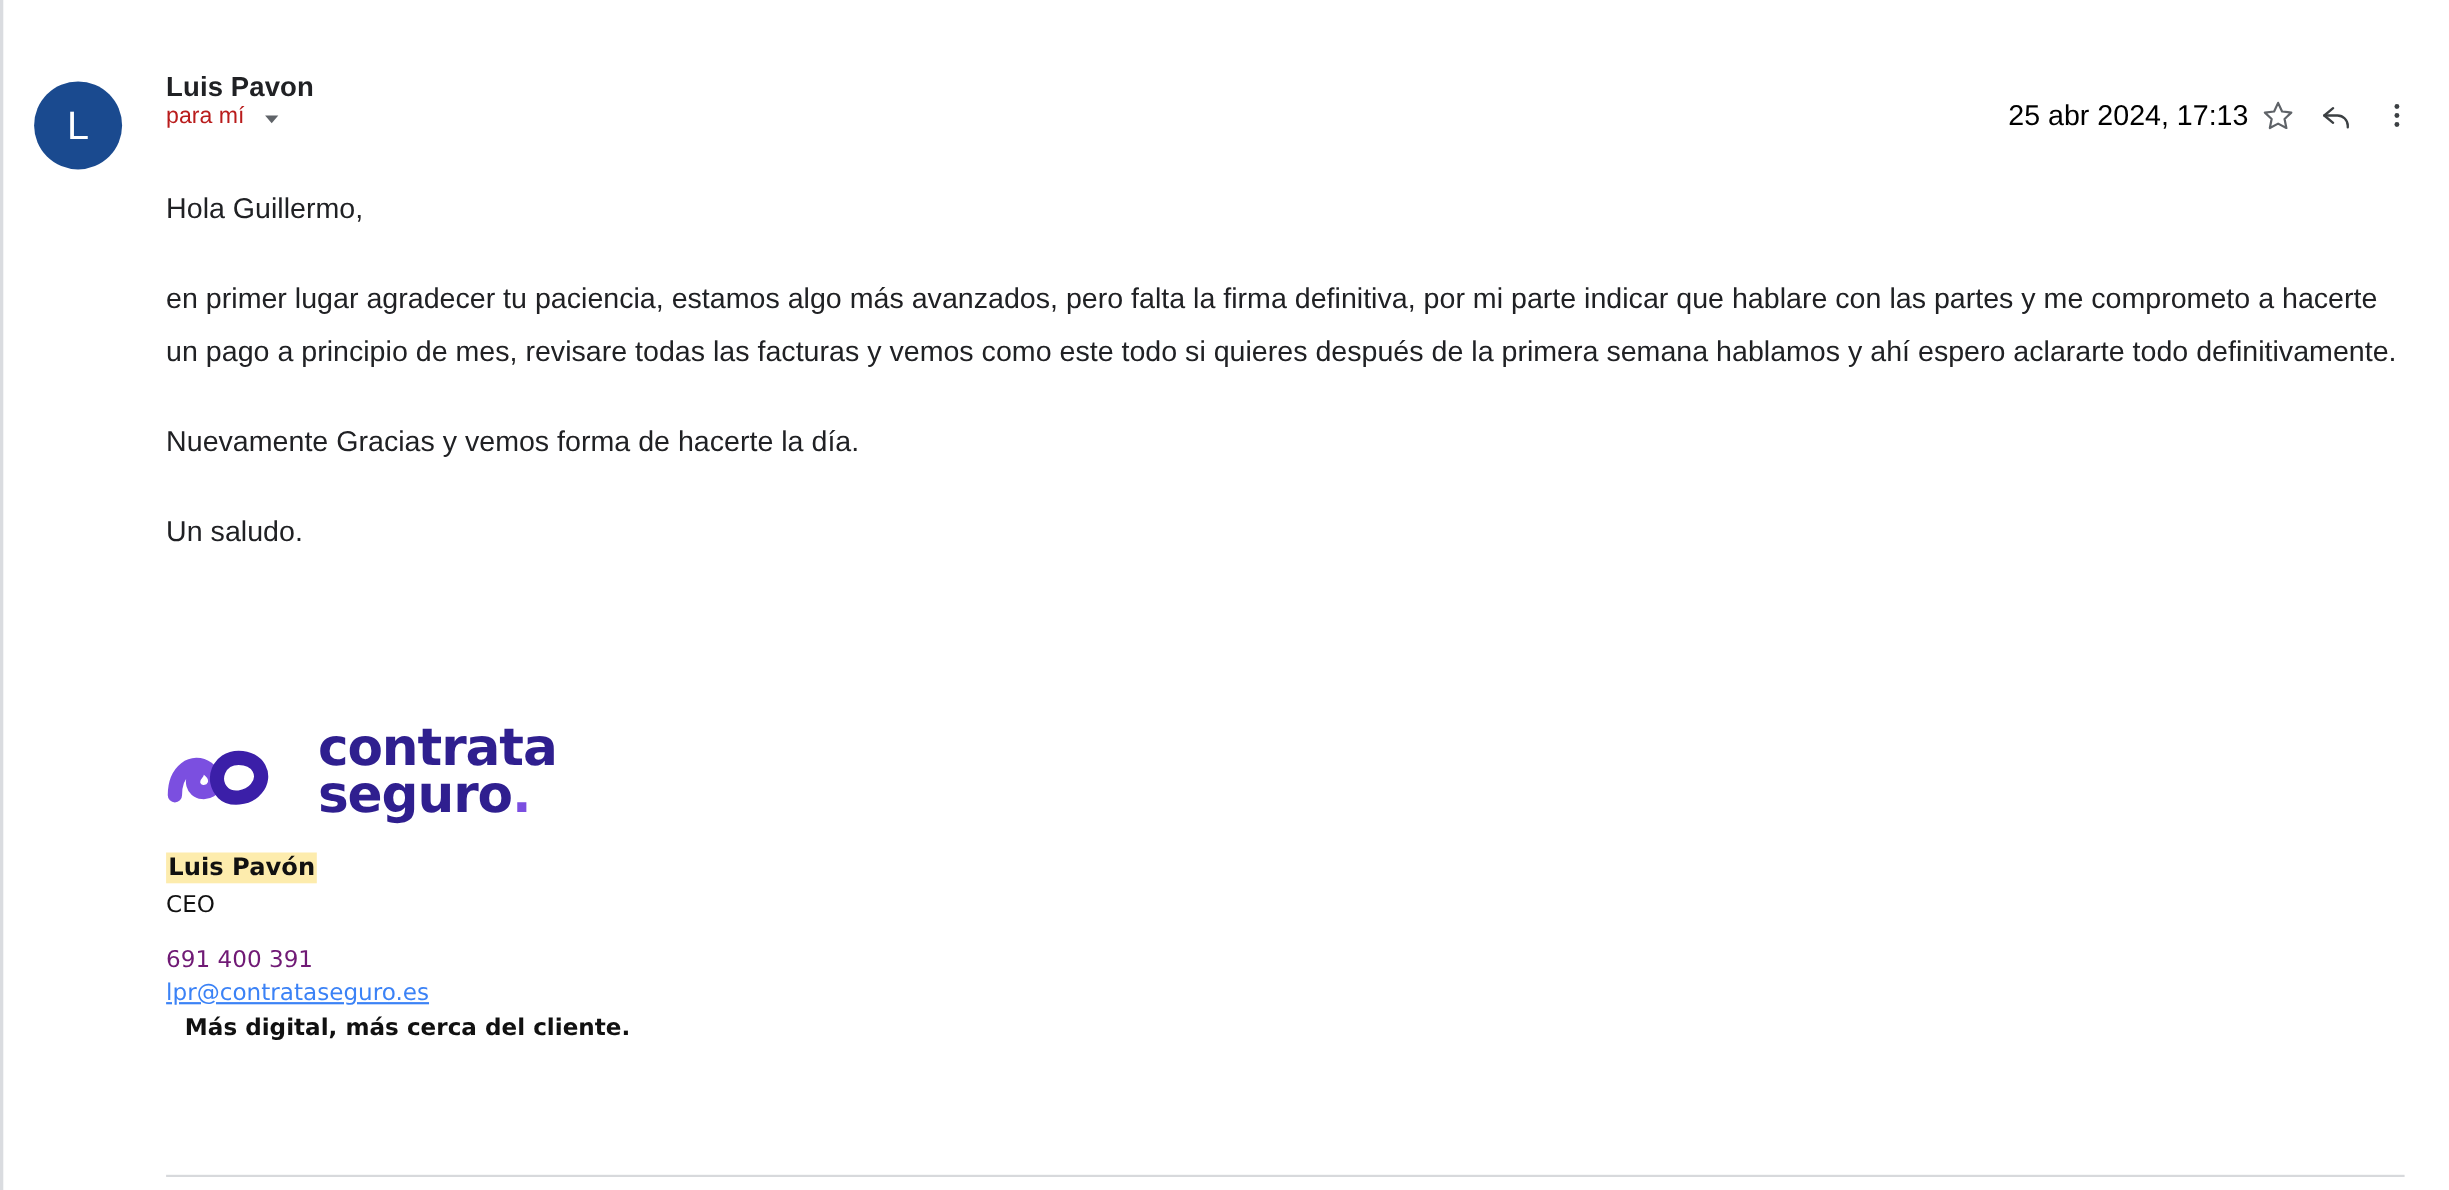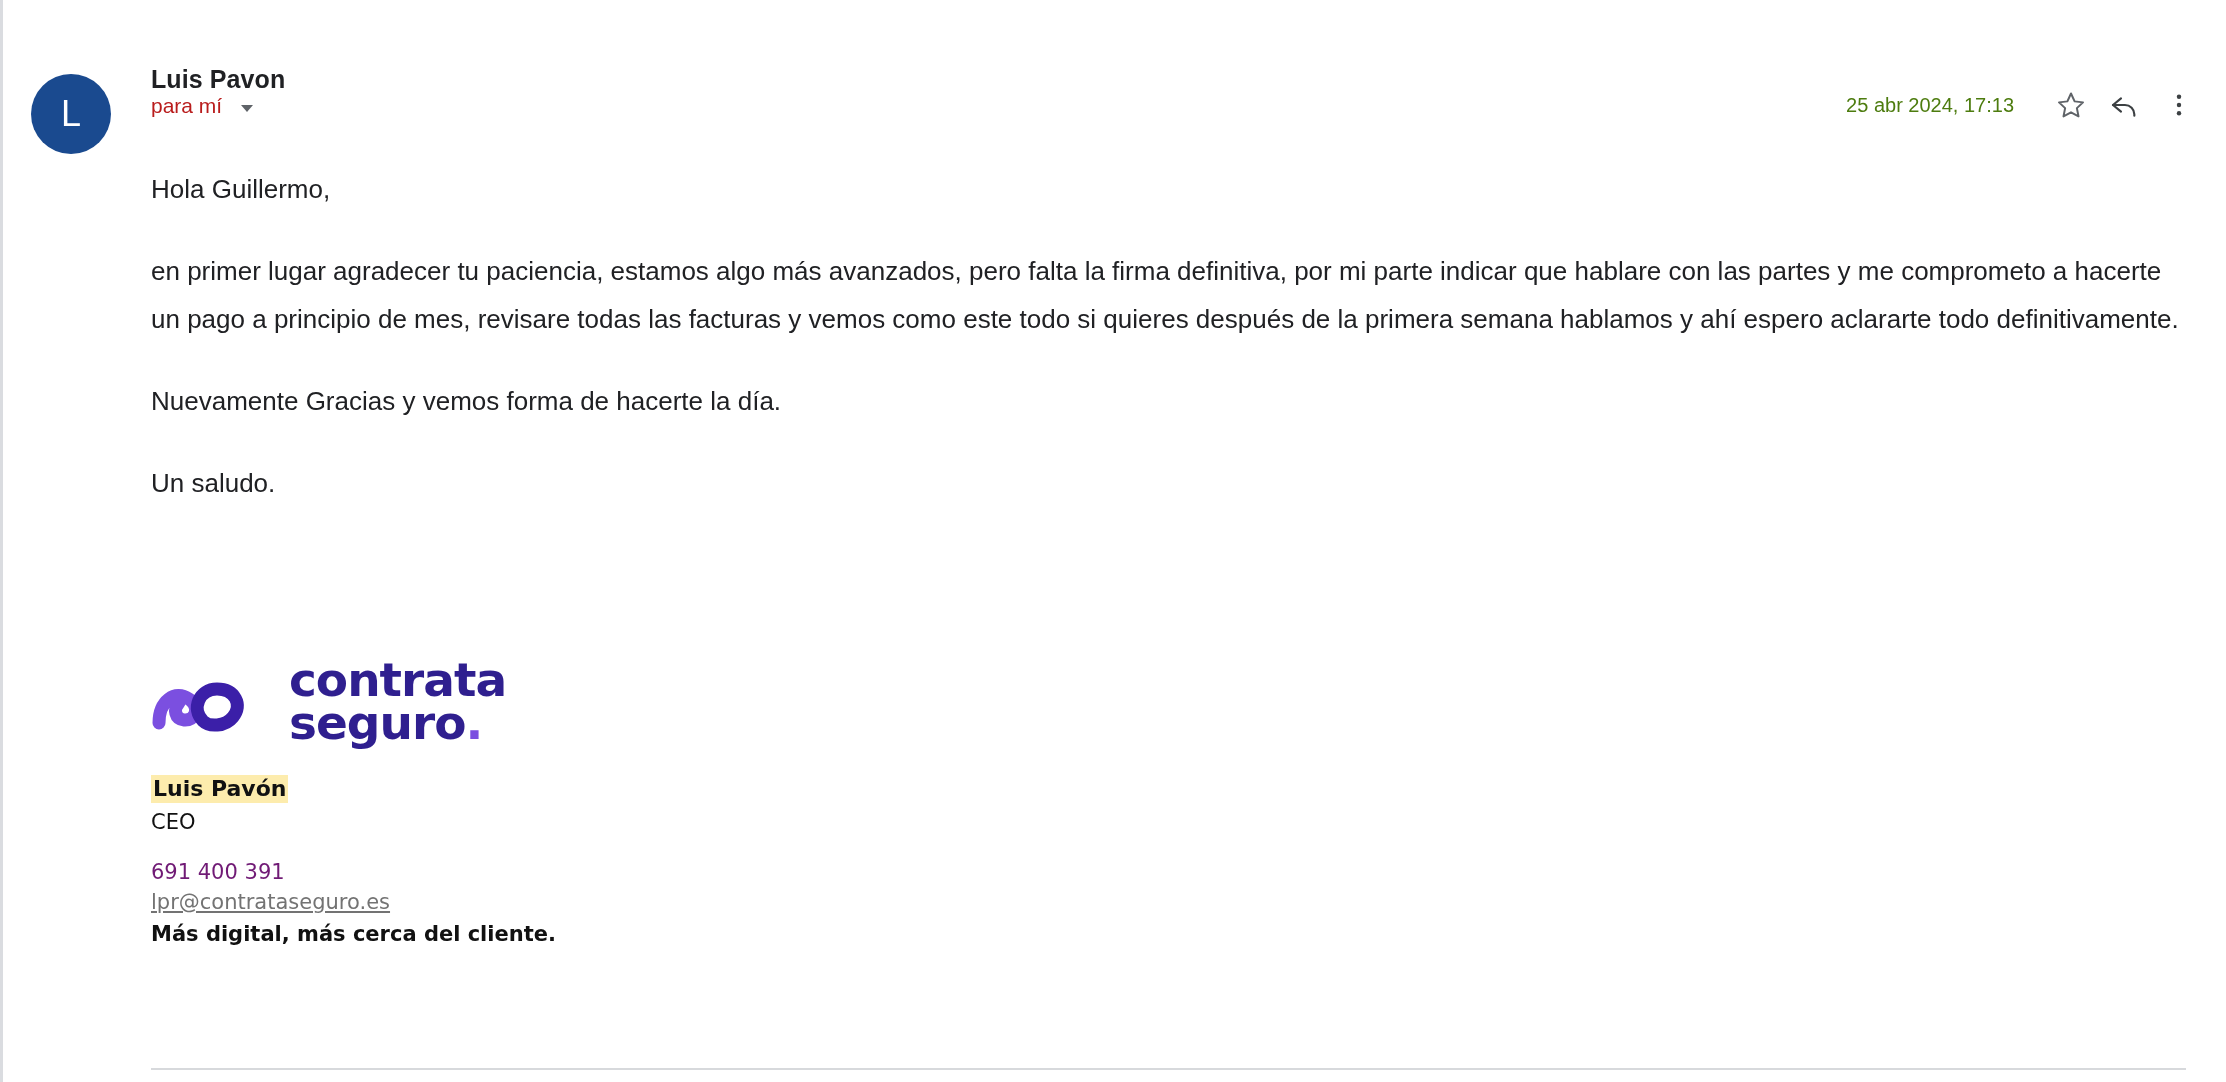--- a/index.html
+++ b/index.html
@@ -96,23 +96,22 @@
 
   .header-actions {
     position: absolute;
     right: 20px;
     top: 78px;
     display: flex;
     align-items: center;
     gap: 0px;
   }
   .timestamp {
-    font-size: 20px;
-    color: #4d7c0f;
-    margin-right: 30px;
+    font-size: 26px;
+    color: #000000;
     white-space: nowrap;
     line-height: 30px;
   }
   .icon-btn {
     width: 54px;
     height: 54px;
     display: flex;
     align-items: center;
     justify-content: center;
     border-radius: 50%;
@@ -181,33 +180,34 @@
   }
   .sig-gap { height: 22px; }
   .sig-phone {
     font-size: 21px;
     color: #701a75;
     line-height: 30px;
     font-family: "DejaVu Sans", sans-serif;
   }
   .sig-email {
     font-size: 21px;
-    color: #737373;
+    color: #3b82f6;
     text-decoration: underline;
     line-height: 30px;
     display: inline-block;
     font-family: "DejaVu Sans", sans-serif;
   }
   .sig-tag {
     font-size: 21px;
     font-weight: bold;
     color: #111111;
     line-height: 30px;
     margin-top: 2px;
     font-family: "DejaVu Sans", sans-serif;
+    margin-left: 17px;
   }
 
   .bottom-rule {
     position: absolute;
     left: 148px;
     right: 40px;
     top: 1068px;
     height: 2px;
     background: #d7d9dc;
   }

